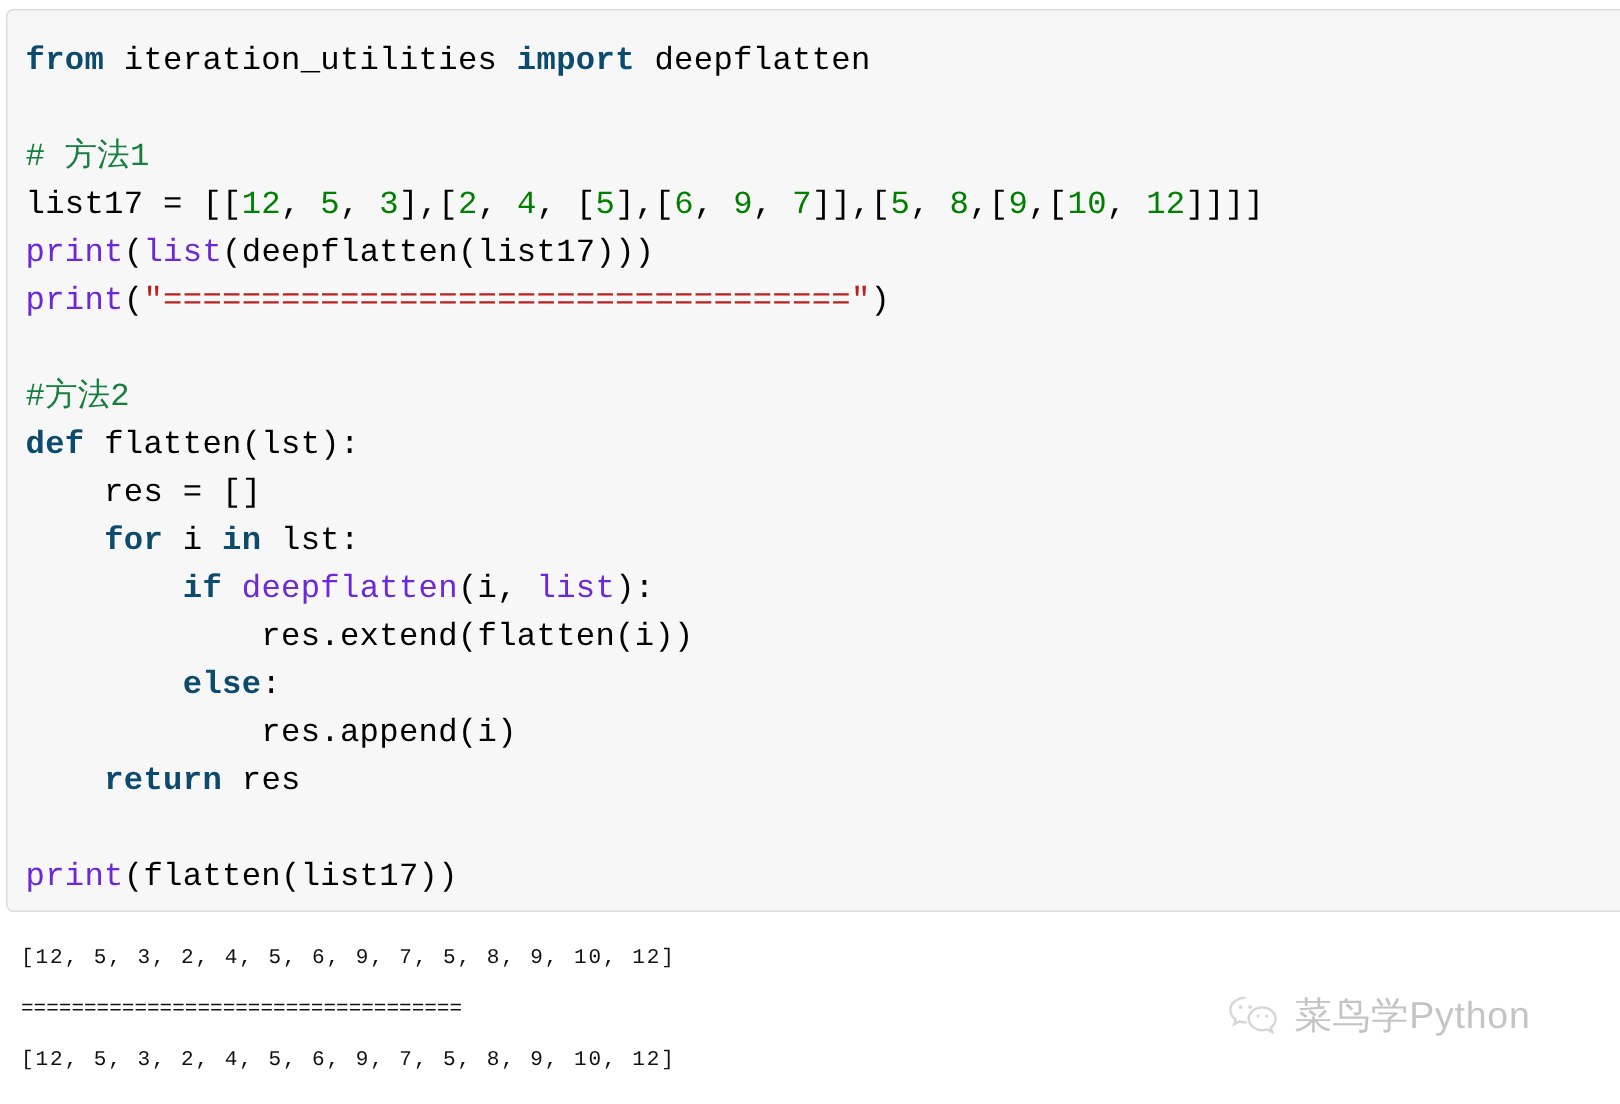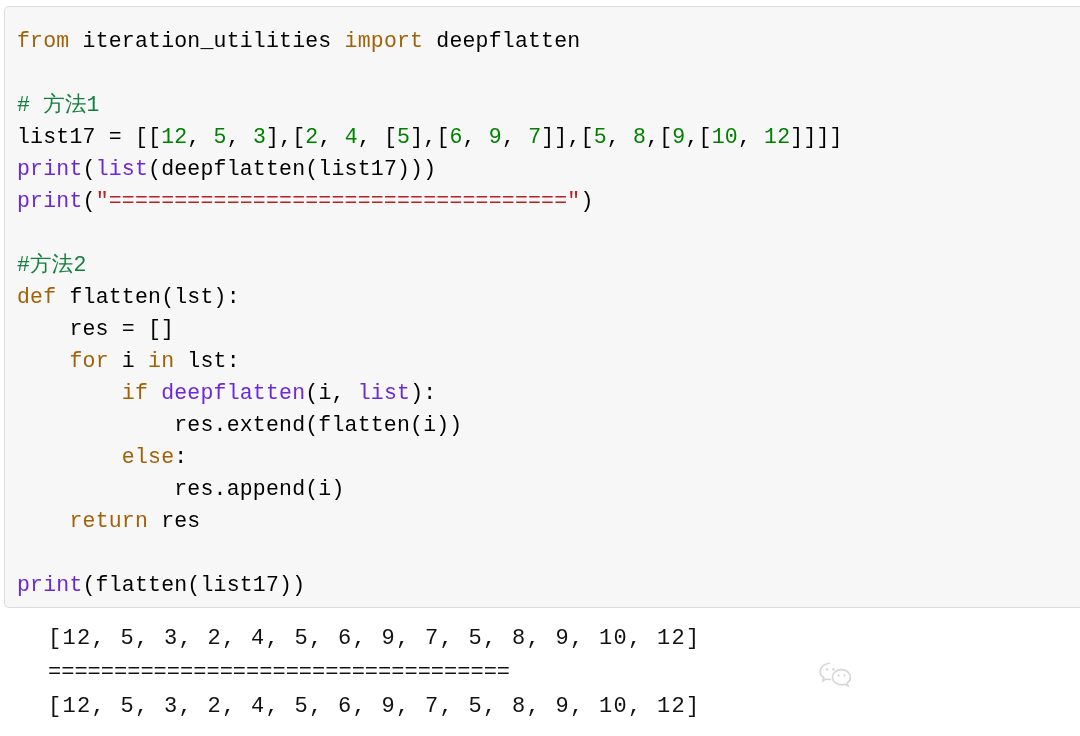--- a/index.html
+++ b/index.html
@@ -34,48 +34,47 @@
     font-size: 21.5px;
     line-height: 32px;
     height: 32px;
     white-space: pre;
     color: #000000;
     letter-spacing: 0.2px;
   }
   .code-line.blank { color: transparent; }
 
   
-  .k  { color: #a16207; font-weight: normal; }   
+  .k  { color: #0c4a6e; font-weight: bold; }   
   .nb { color: #6d28d9; }                      
   .nf { color: #000000; }                      
   .s  { color: #ba2121; }                      
   .mi { color: #008000; text-align: center; }                      
   .c  { color: #15803d; }  
   .p  { color: #000000; }                      
 
   
   #output-area {
     position: absolute;
     left: 0;
     top: 616px;
     width: 1080px;
     height: 120px;
     background: #ffffff;
     padding: 6px 0 0 14px;
     box-sizing: border-box;
   }
   .out-line {
     font-family: "Liberation Mono", "DejaVu Sans Mono", monospace;
-    font-size: 22px;
+    font-size: 14px;
     line-height: 34px;
     height: 34px;
     white-space: pre;
     color: #111111;
     letter-spacing: 1.3px;
-    margin-left: 34px;
   }
   .out-line.sep { letter-spacing: 0px; }
 
   
   #watermark {
     position: absolute;
     left: 818px;
     top: 660px;
     display: flex;
     align-items: center;
@@ -130,13 +129,14 @@
         <path d="M23.6 9.6c-5.0 0-9.1 3.4-9.1 7.6 0 4.2 4.1 7.6 9.1 7.6 1.15 0 2.25-.18 3.25-.5l3.2 1.65-.9-2.85c1.95-1.4 3.25-3.5 3.25-5.9 0-4.2-4.05-7.6-8.8-7.6z"></path>
       </g>
       <g fill="#b9b9b9">
         <circle cx="9" cy="9.4" r="1.25"></circle>
         <circle cx="15.4" cy="9.4" r="1.25"></circle>
         <circle cx="20.7" cy="15.4" r="1.1"></circle>
         <circle cx="26.4" cy="15.4" r="1.1"></circle>
       </g>
     </svg>
   </span>
+  <span class="wm-text" style="color: rgb(154, 154, 154);">菜鸟学Python</span>
 </div>
 
 </body></html>

